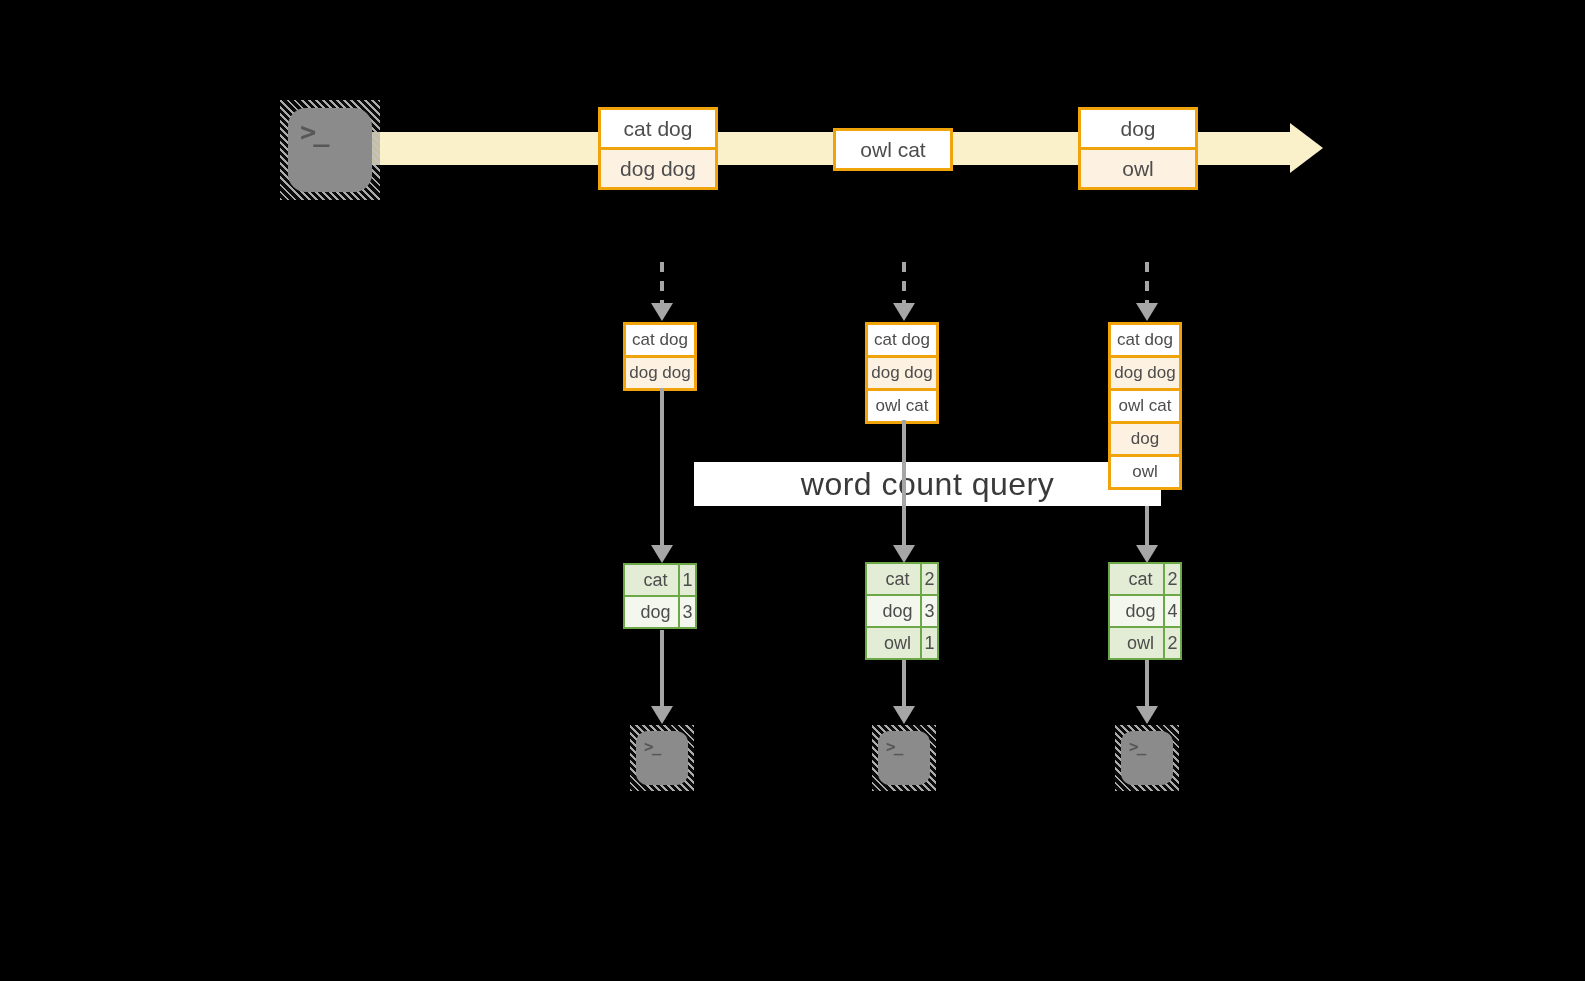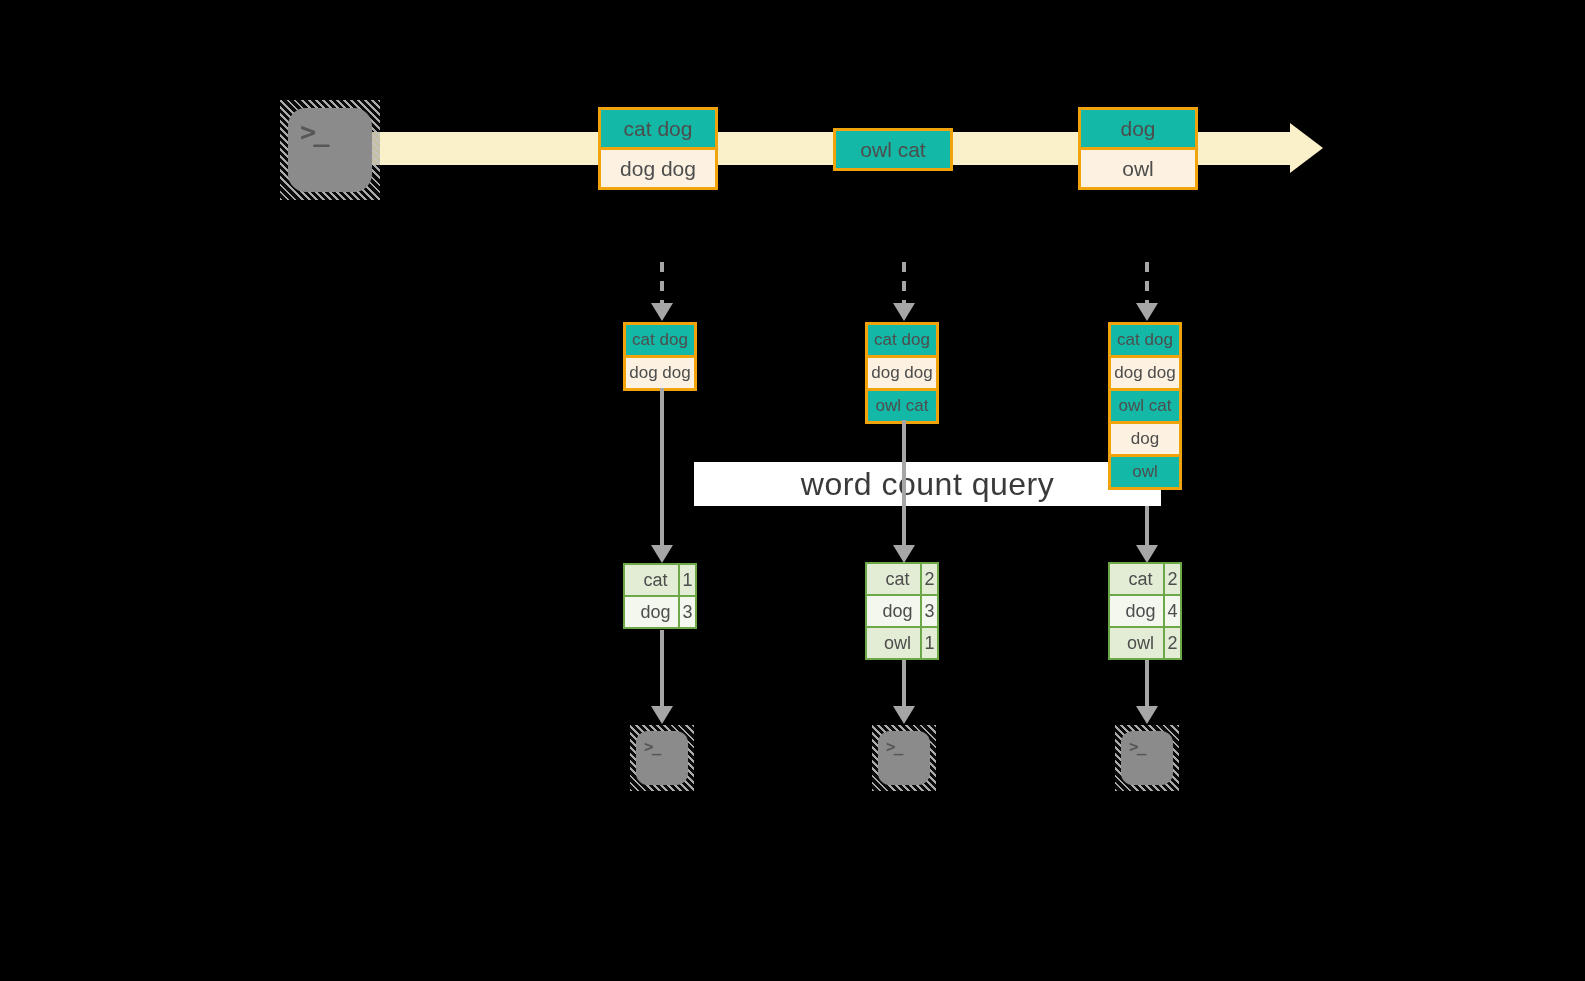--- a/index.html
+++ b/index.html
@@ -13,21 +13,21 @@
   .stream-band{background:#faf0ca;}
   .stream-head{width:0;height:0;border-left:33px solid #faf0ca;
     border-top:25px solid transparent;border-bottom:25px solid transparent;}
 
   
   .obox{border:3px solid #f0a30a;background:#fdf2e1;}
   .erow{height:37px;line-height:37px;font-size:21px;text-align:center;}
   .erow + .erow{border-top:3px solid #f0a30a;}
   .srow{height:30px;line-height:30px;font-size:17px;text-align:center;}
   .srow + .srow{border-top:3px solid #f0a30a;}
-  .fa{background:#14b8a6;}
+  .fa{background:#ffffff;}
   .fb{background:#fdf2e1;}
 
   
   .vline{width:4px;background:#a6a6a6;}
   .vdash{width:4px;background:repeating-linear-gradient(to bottom,#a6a6a6 0 10px,transparent 10px 19px);}
   .vhead{width:0;height:0;border-left:11px solid transparent;border-right:11px solid transparent;
     border-top:18px solid #a6a6a6;}
 
   
   .banner{background:#ffffff;z-index:1;text-align:center;}

